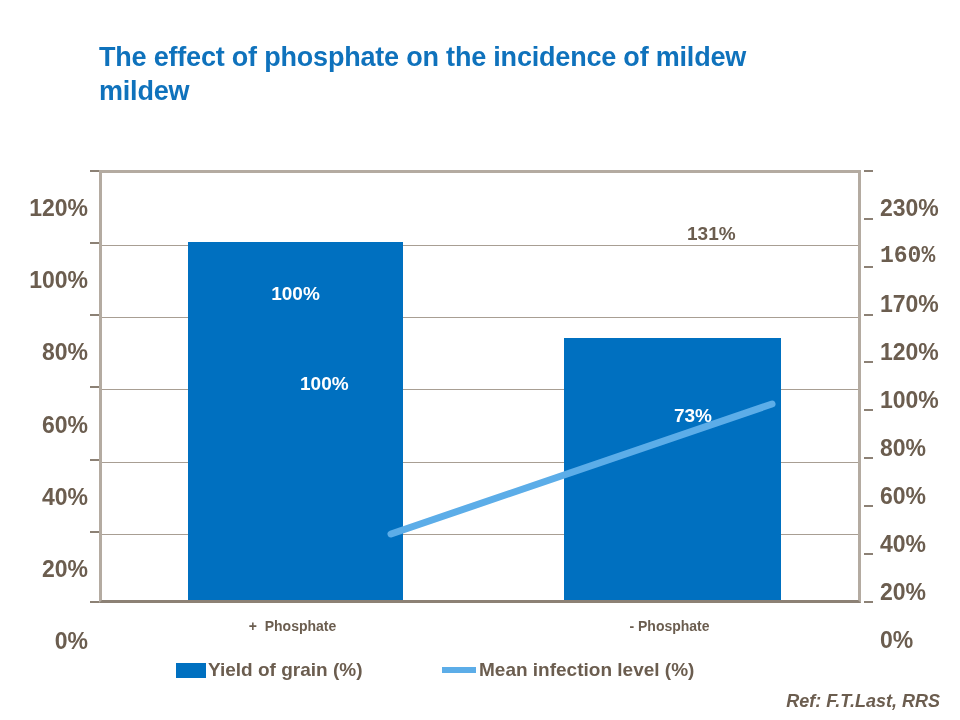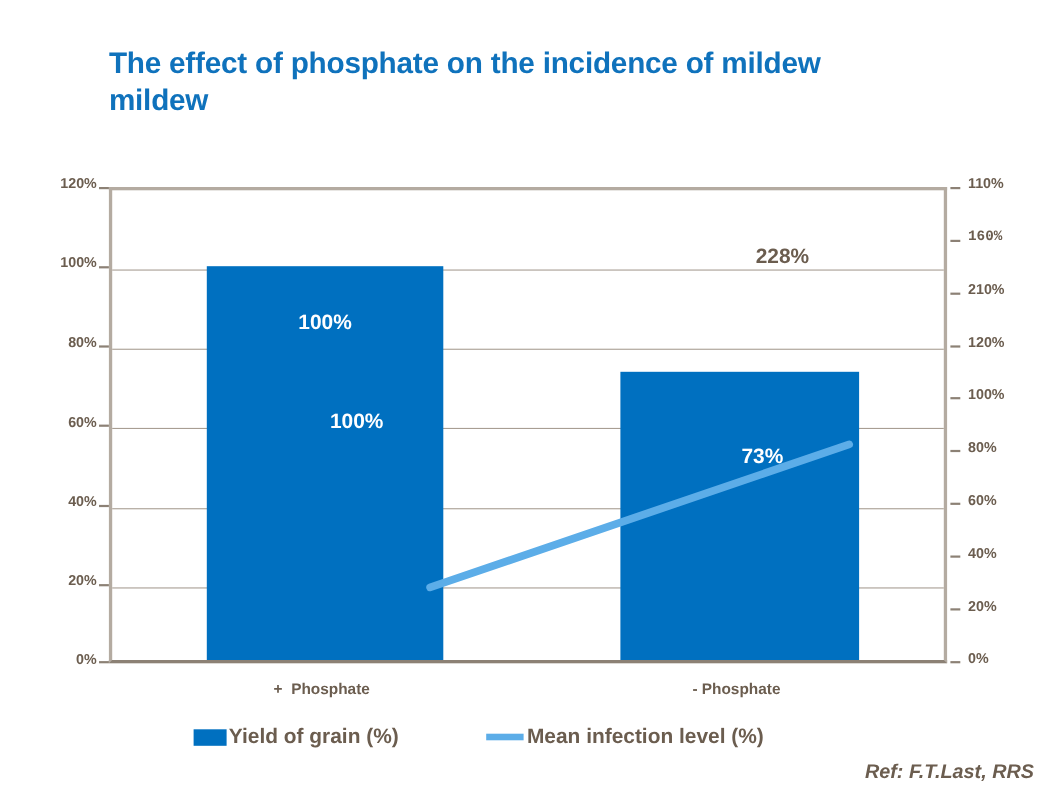--- a/index.html
+++ b/index.html
@@ -39,24 +39,25 @@
   .gridline{
     position:absolute;
     left:0; right:0;
     height:1px;
     background:#A89E93;
   }
 
   
   .tick-label{
     position:absolute;
-    font-size:13px;
-    font-weight:bold;
-    color:#6B5D4F;
-    white-space:nowrap;
+    font-size:23px;
+    font-weight:bold;
+    color:#6B5D4F;
+    white-space:nowrap;
+    margin-top:36px;
   }
   .tick-label.left{ right:0; text-align:right; }
   .tick-label.right{ left:0; text-align:left; }
 
   .axis-left-labels{
     position:absolute; left:0px; top:170px;
     width:88px; height:433px;
   }
   .axis-right-labels{
     position:absolute; left:880px; top:170px;
@@ -181,37 +182,37 @@
     <div class="bar" style="left:462px; bottom:0; width:217px; height:262px;"></div>
 
     <svg class="line-layer" viewBox="0 0 762 433" preserveAspectRatio="none">
       <line x1="190" y1="191" x2="571" y2="61" stroke="#5CADE8" stroke-width="7" stroke-linecap="round"></line>
     </svg>
 
     <div class="bar-label" style="left:86px; width:215px; top:110px;">100%</div>
     <div class="bar-label" style="left:462px; width:258px; top:232px;">73%</div>
 
     <div class="line-label-inbar" style="left:198px; top:200px;">100%</div>
-    <div class="line-label" style="left:585px; top:50px;">228%</div>
+    <div class="line-label" style="left:585px; top:50px;">131%</div>
   </div>
 
   <div class="axis-left-labels">
     <div class="tick-label left" style="top:-11px;">120%</div>
     <div class="tick-label left" style="top:61px;">100%</div>
     <div class="tick-label left" style="top:133px;">80%</div>
     <div class="tick-label left" style="top:206px;">60%</div>
     <div class="tick-label left" style="top:278px;">40%</div>
     <div class="tick-label left" style="top:350px;">20%</div>
     <div class="tick-label left" style="top:422px;">0%</div>
   </div>
 
   <div class="axis-right-labels">
-    <div class="tick-label right" style="top:-11px;">110%</div>
+    <div class="tick-label right" style="top:-11px;">230%</div>
     <div class="tick-label right" style="top:37px;font-family:Liberation Mono, monospace;">160%</div>
-    <div class="tick-label right" style="top:85px;">210%</div>
+    <div class="tick-label right" style="top:85px;">170%</div>
     <div class="tick-label right" style="top:133px;">120%</div>
     <div class="tick-label right" style="top:181px;">100%</div>
     <div class="tick-label right" style="top:229px;">80%</div>
     <div class="tick-label right" style="top:277px;">60%</div>
     <div class="tick-label right" style="top:325px;">40%</div>
     <div class="tick-label right" style="top:373px;">20%</div>
     <div class="tick-label right" style="top:421px;">0%</div>
   </div>
 
   <div class="ticks-layer">

